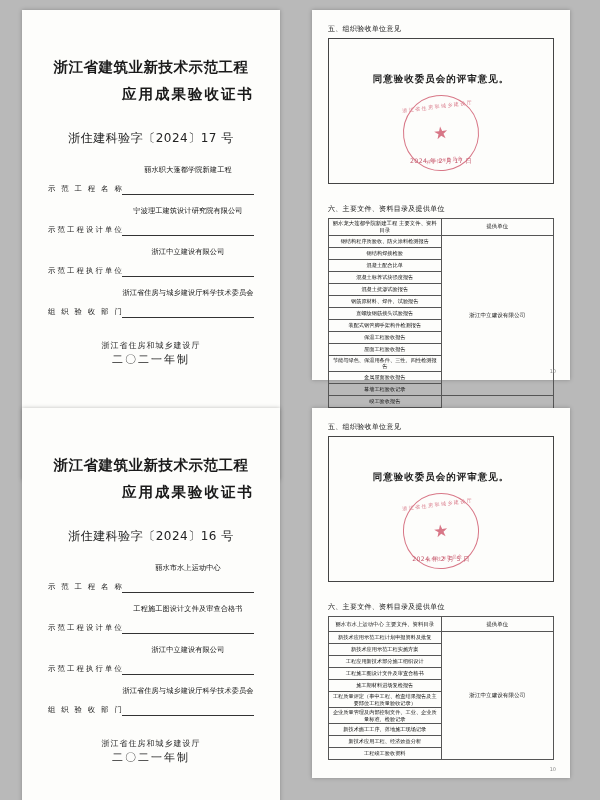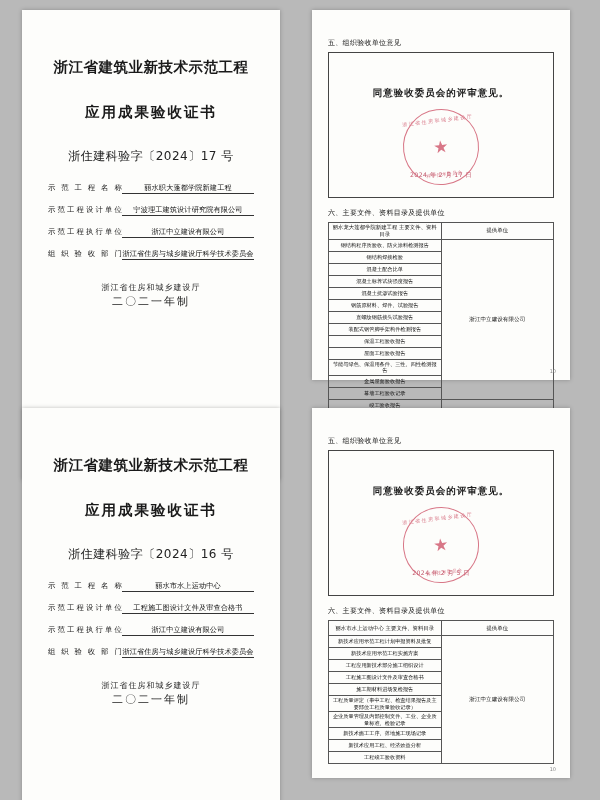--- a/index.html
+++ b/index.html
@@ -31,26 +31,26 @@
   .cert .title-1 {
     text-align: center;
     font-size: 14.5px;
     font-weight: bold;
     letter-spacing: 0.5px;
     color: #1a1a1a;
     margin-top: 22px;
     font-family: "DejaVu Sans", "Liberation Sans", sans-serif;
   }
   .cert .title-2 {
-    text-align: center;
+    text-align: right;
     font-size: 14.5px;
     font-weight: bold;
     letter-spacing: 2px;
     color: #1a1a1a;
-    margin-top: 26px;
+    margin-top: 8px;
   }
   .cert .docnum {
     text-align: center;
     font-size: 12px;
     color: #222;
     margin-top: 26px;
     letter-spacing: 0.5px;
   }
   .cert .fields {
     margin-top: 18px;
@@ -67,21 +67,21 @@
     text-align: justify;
     text-align-last: justify;
     flex: none;
     letter-spacing: 0.2px;
     padding-bottom: 1px;
   }
   .cert .field-value {
     flex: 1;
     border-bottom: 0.7px solid #333;
     text-align: center;
-    padding-bottom: 0;
+    padding-bottom: 19px;
     font-size: 7.2px;
     letter-spacing: 0.1px;
     color: #111;
   }
   .cert .issuer {
     text-align: center;
     font-size: 8px;
     margin-top: 22px;
     letter-spacing: 1px;
     color: #1a1a1a;
@@ -102,37 +102,37 @@
     font-size: 5px;
     color: #888;
   }
 
   
   .form {
     width: 258px;
     height: 370px;
     left: 312px;
     box-sizing: border-box;
-    padding: 28px 16px 8px 16px;
+    padding: 14px 16px 8px 16px;
     background: #fdfdfb;
   }
   #form-1 { top: 10px; }
   #form-2 { top: 408px; }
 
   .form .sec-head {
     font-size: 7px;
     color: #111;
     letter-spacing: 0.3px;
     margin-bottom: 4px;
   }
   .form .opinion-box {
     border: 0.8px solid #444;
     height: 144px;
     position: relative;
-    margin-bottom: 10px;
+    margin-bottom: 20px;
   }
   .form .opinion-text {
     position: absolute;
     top: 34px;
     left: 0; right: 0;
     text-align: center;
     font-size: 9.5px;
     font-weight: bold;
     color: #1b1b1b;
     letter-spacing: 1px;

